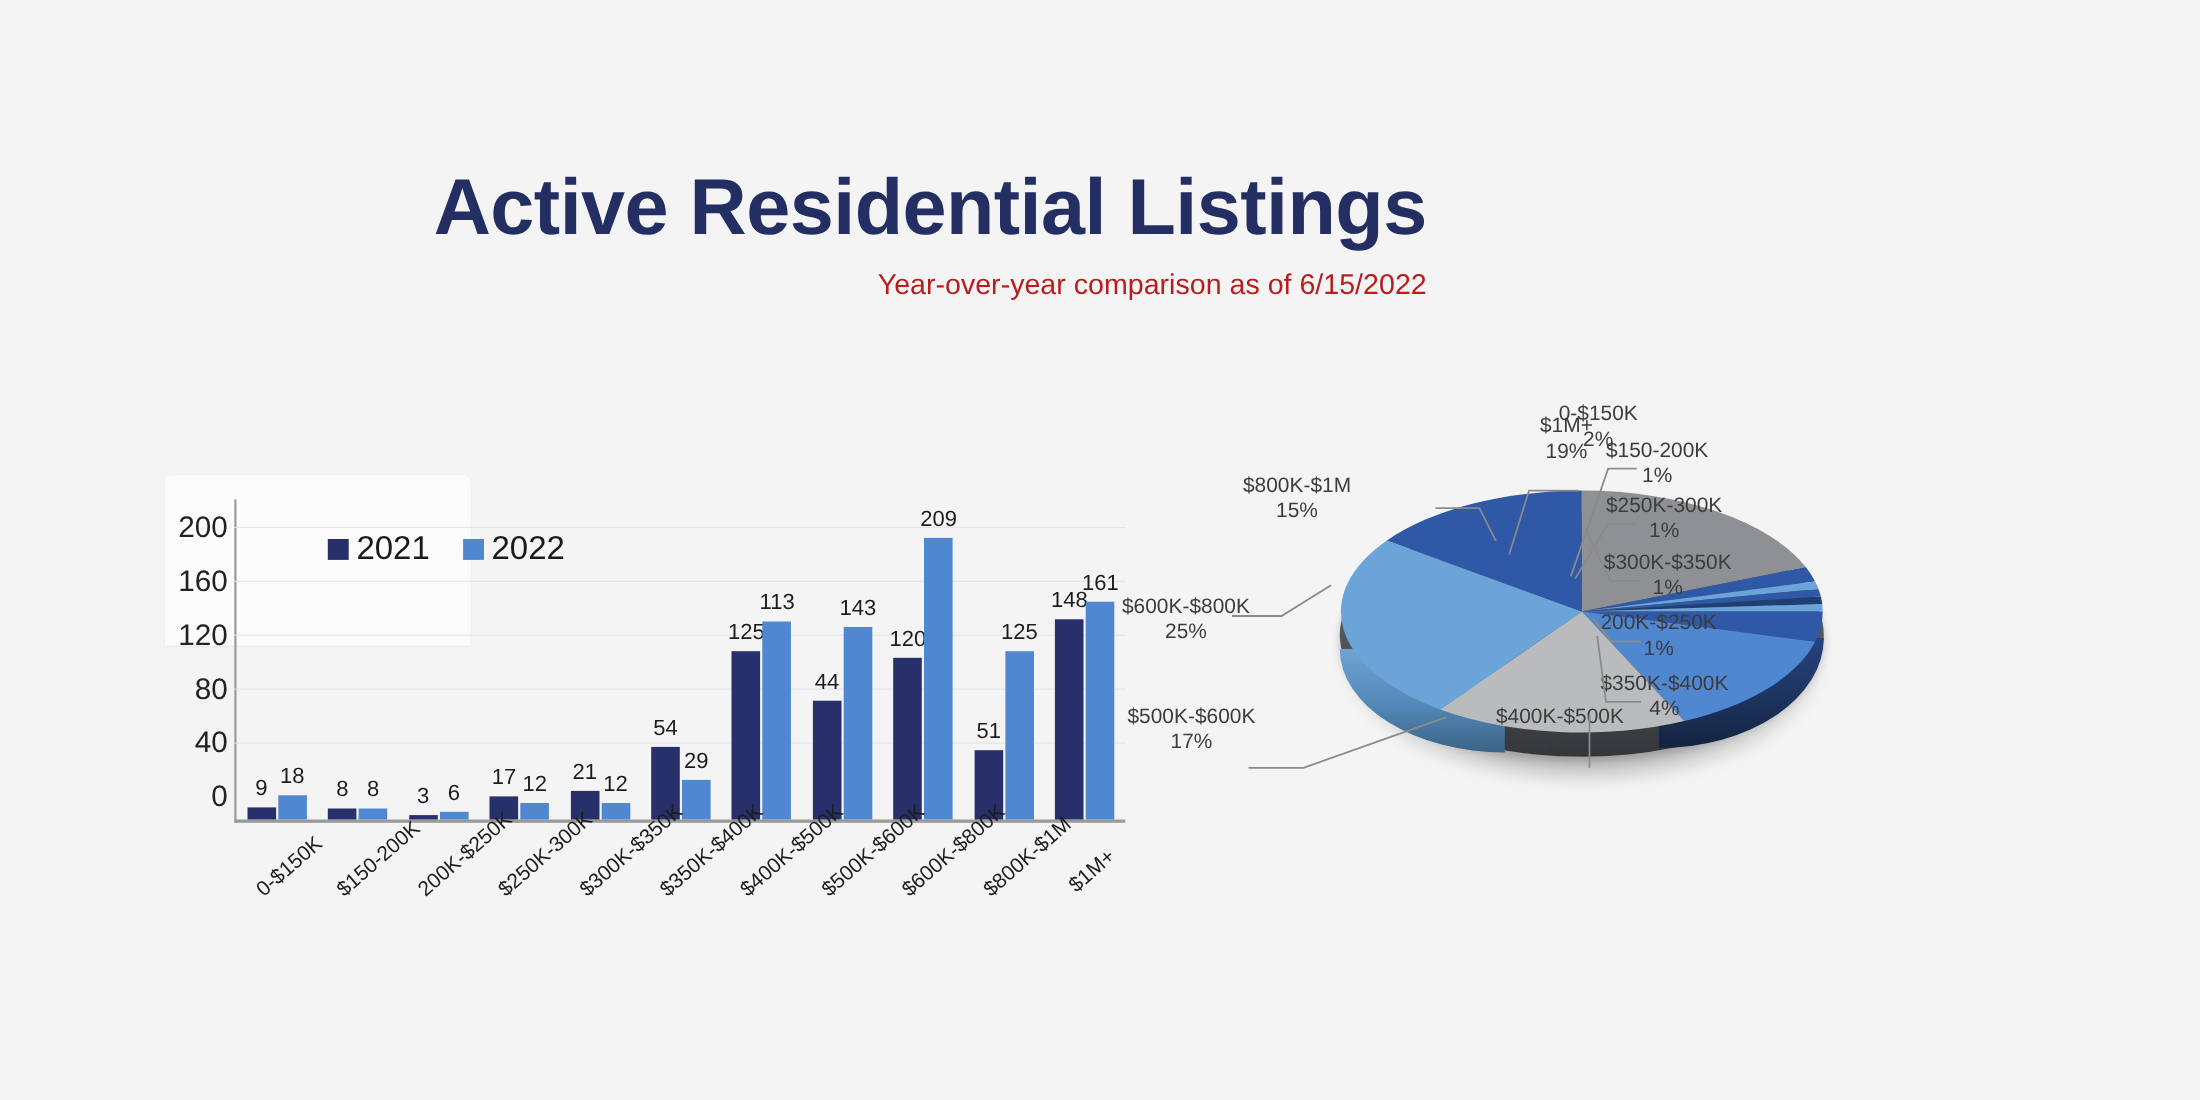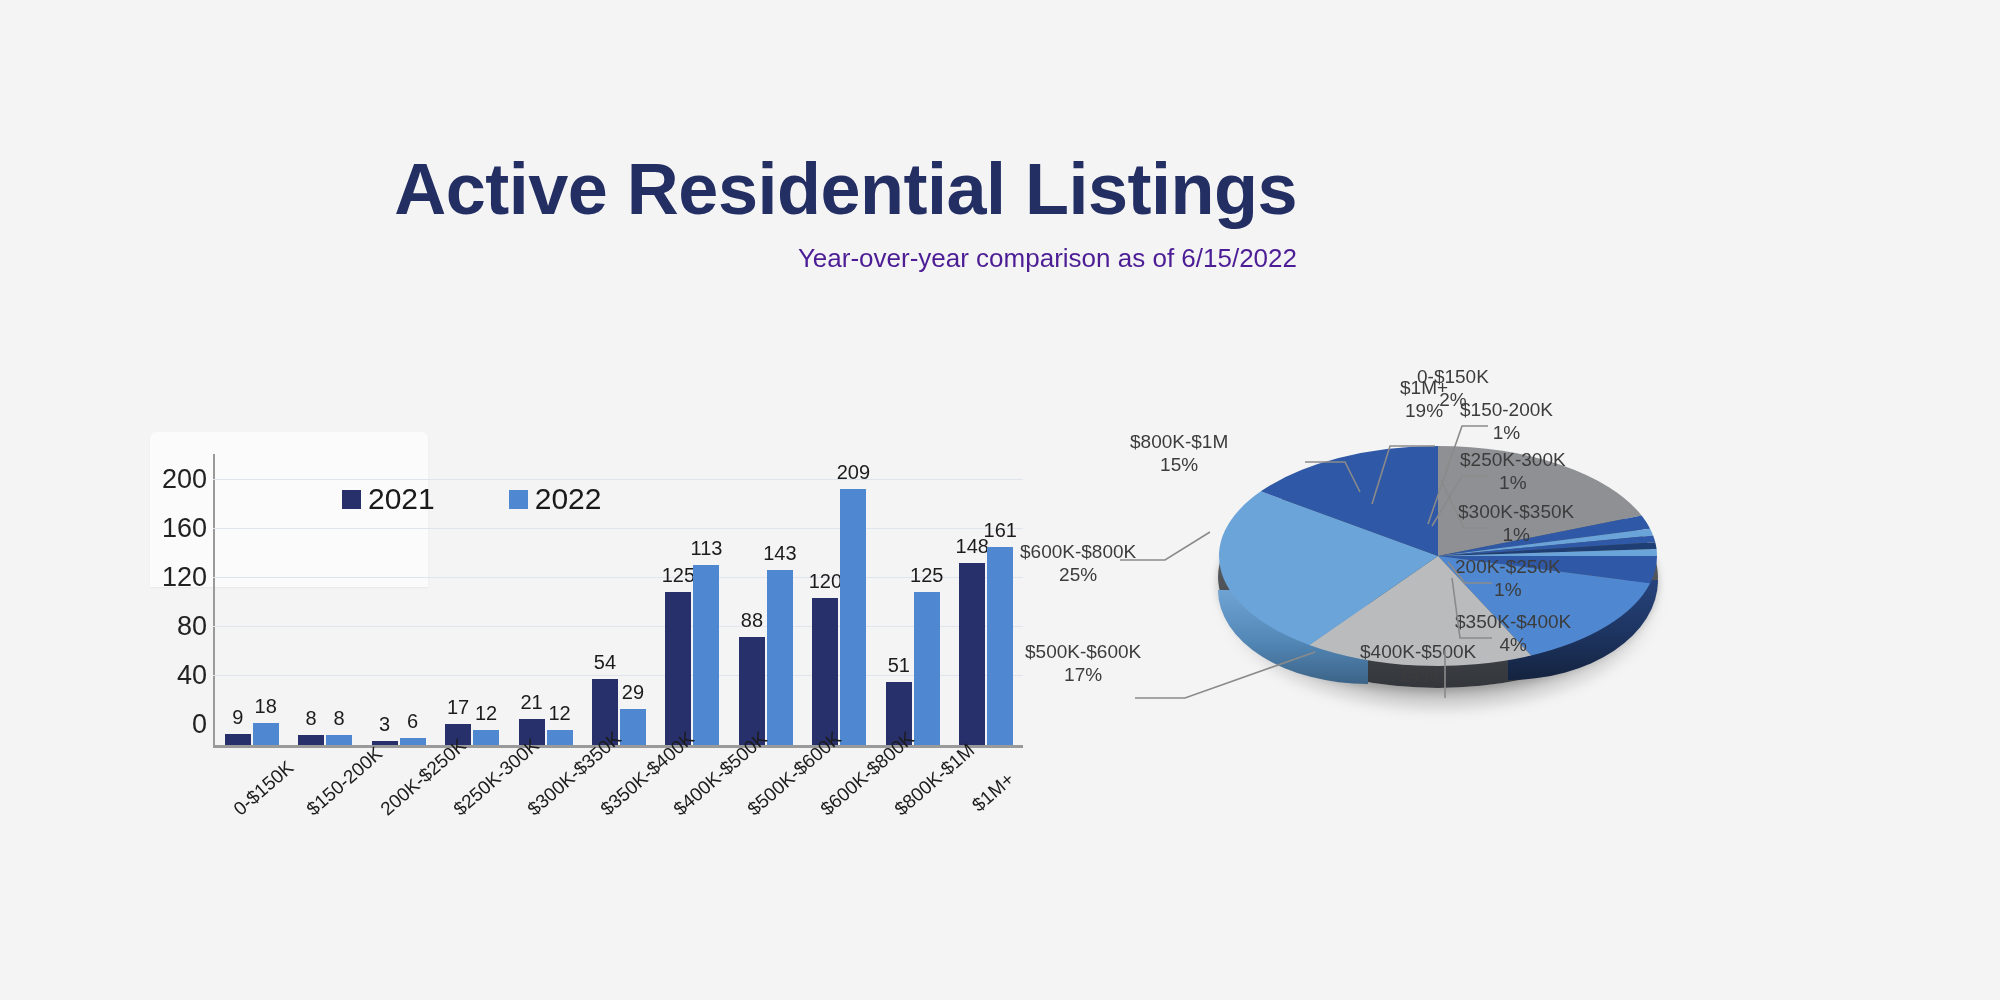--- a/index.html
+++ b/index.html
@@ -18,21 +18,21 @@
     position:absolute; right:703px; top:128px;
     transform-origin:right top;
     font-size:72px; line-height:82px; font-weight:700;
     color:#232e63; white-space:nowrap;
     letter-spacing:-0.5px;
     margin-top:20px;
   }
   #page-subtitle {
     position:absolute; right:703px; top:245px;
     font-size:26px; line-height:26px; font-weight:400;
-    color:#4c1d95; white-space:nowrap;
+    color:#b91c1c; white-space:nowrap;
   }
 
   
   #bar-chart-panel {
     position:absolute; left:150px; top:432px;
     width:910px; height:410px;
   }
   #bar-white-card {
     position:absolute; left:0; top:0; width:278px; height:155px;
     background:#fbfbfb; border-radius:6px 6px 0 0;
@@ -77,21 +77,21 @@
   }
   .x-label {
     width:60px; text-align:center; font-size:19px; color:#1c1c1c;
     white-space:nowrap; transform:rotate(-41deg);
     transform-origin:center top; margin-top:12px;
   }
   #bar-legend {
     position:absolute; left:85px; top:30px;
     display:flex; align-items:center; gap:30px;
   }
-  .legend-item { display:flex; align-items:center; gap:7px;margin-left:44px; }
+  .legend-item { display:flex; align-items:center; gap:7px; }
   .legend-swatch { width:19px; height:19px; }
   .legend-swatch.s2021 { background:#27306b; }
   .legend-swatch.s2022 { background:#4f88d0; }
   .legend-label { font-size:30px; line-height:30px; color:#1a1a1a; }
 
   
   #pie-chart-panel {
     position:absolute; left:1060px; top:420px;
     width:930px; height:440px;
   }
@@ -223,21 +223,21 @@
         <div class="bar-group">
           <div class="bar y2021" style="height: 153.409px;">
             <span class="bar-value">125</span>
           </div>
           <div class="bar y2022" style="height: 180px;">
             <span class="bar-value">113</span>
           </div>
         </div>
         <div class="bar-group">
           <div class="bar y2021" style="height: 108px;">
-            <span class="bar-value">88</span>
+            <span class="bar-value">44</span>
           </div>
           <div class="bar y2022" style="height: 175.5px;">
             <span class="bar-value">143</span>
           </div>
         </div>
         <div class="bar-group">
           <div class="bar y2021" style="height: 147.273px;">
             <span class="bar-value">120</span>
           </div>
           <div class="bar y2022" style="height: 256.5px;">

